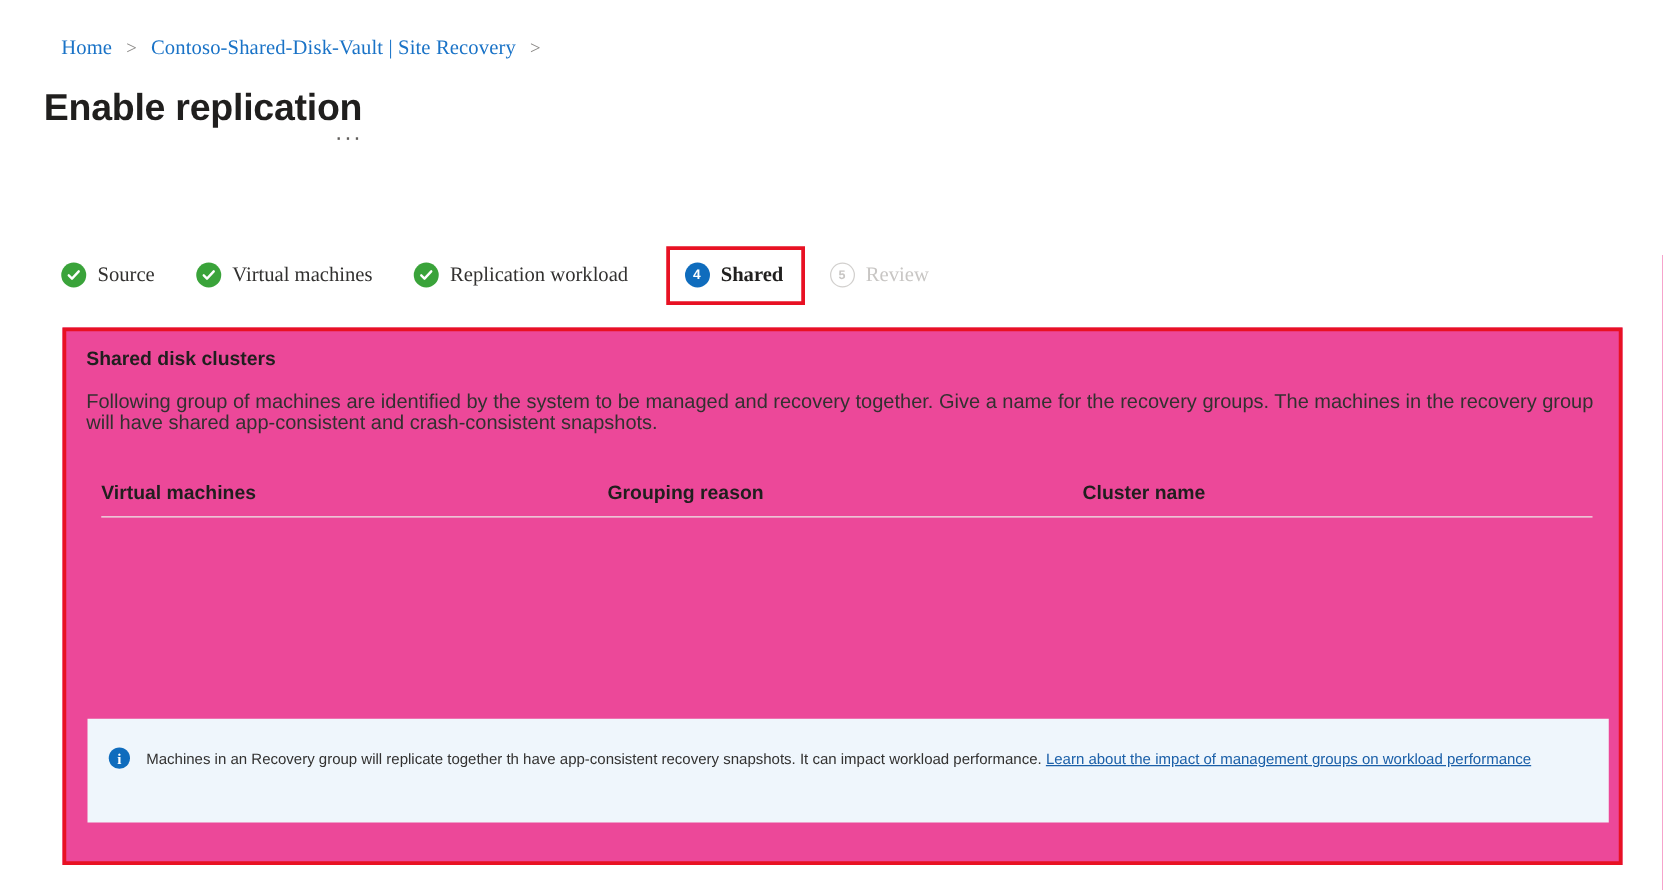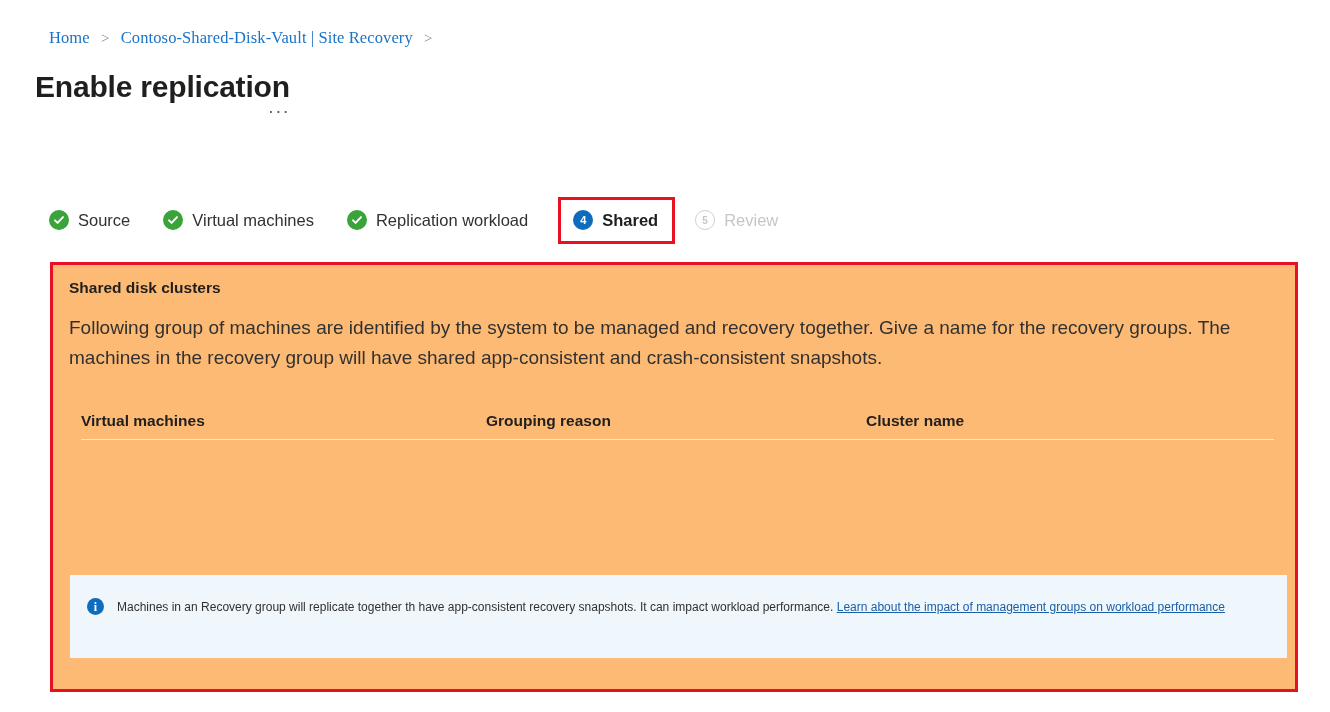--- a/index.html
+++ b/index.html
@@ -111,20 +111,21 @@
     color: #c8c6c4;
     border: 1.2px solid #d2d0ce;
     font-size: 10px;
     font-weight: 600;
   }
 
   .step-label {
     font-size: 16.5px;
     color: #323130;
     line-height: 20px;
+    font-family: Liberation Serif, serif;
   }
   .step.current .step-label {
     font-weight: 700;
     color: #201f1e;
   }
   .step.pending .step-label {
     color: #c8c6c4;
   }
 
   .step.current {
@@ -139,37 +140,37 @@
 
   
   .panel {
     position: absolute;
     left: 50px;
     top: 262px;
     width: 1248px;
     height: 430px;
     border: 3px solid #e81123;
     box-sizing: border-box;
-    background: #fdba74;
+    background: #ec4899;
   }
   .panel-inner {
     padding: 12px 16px 0 16px;
   }
 
   .section-title {
     font-size: 15.5px;
     font-weight: 700;
     color: #201f1e;
     line-height: 22px;
     margin: 0 0 14px 0;
   }
   .section-desc {
-    font-size: 19px;
-    color: #323130;
-    line-height: 30px;
+    font-size: 16px;
+    color: #323130;
+    line-height: 17px;
     margin: 0;
     max-width: 1215px;
   }
 
   
   .table {
     margin-top: 30px;
     width: 1205px;
     padding-left: 12px;
     box-sizing: border-box;

